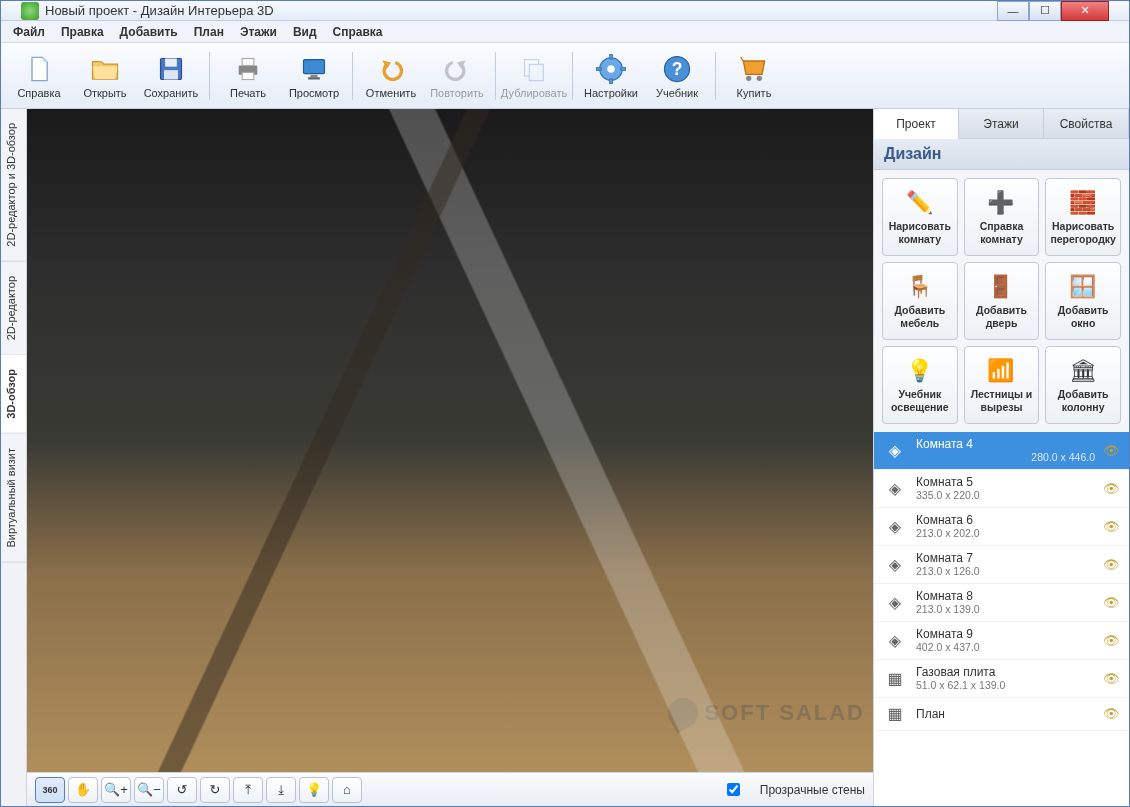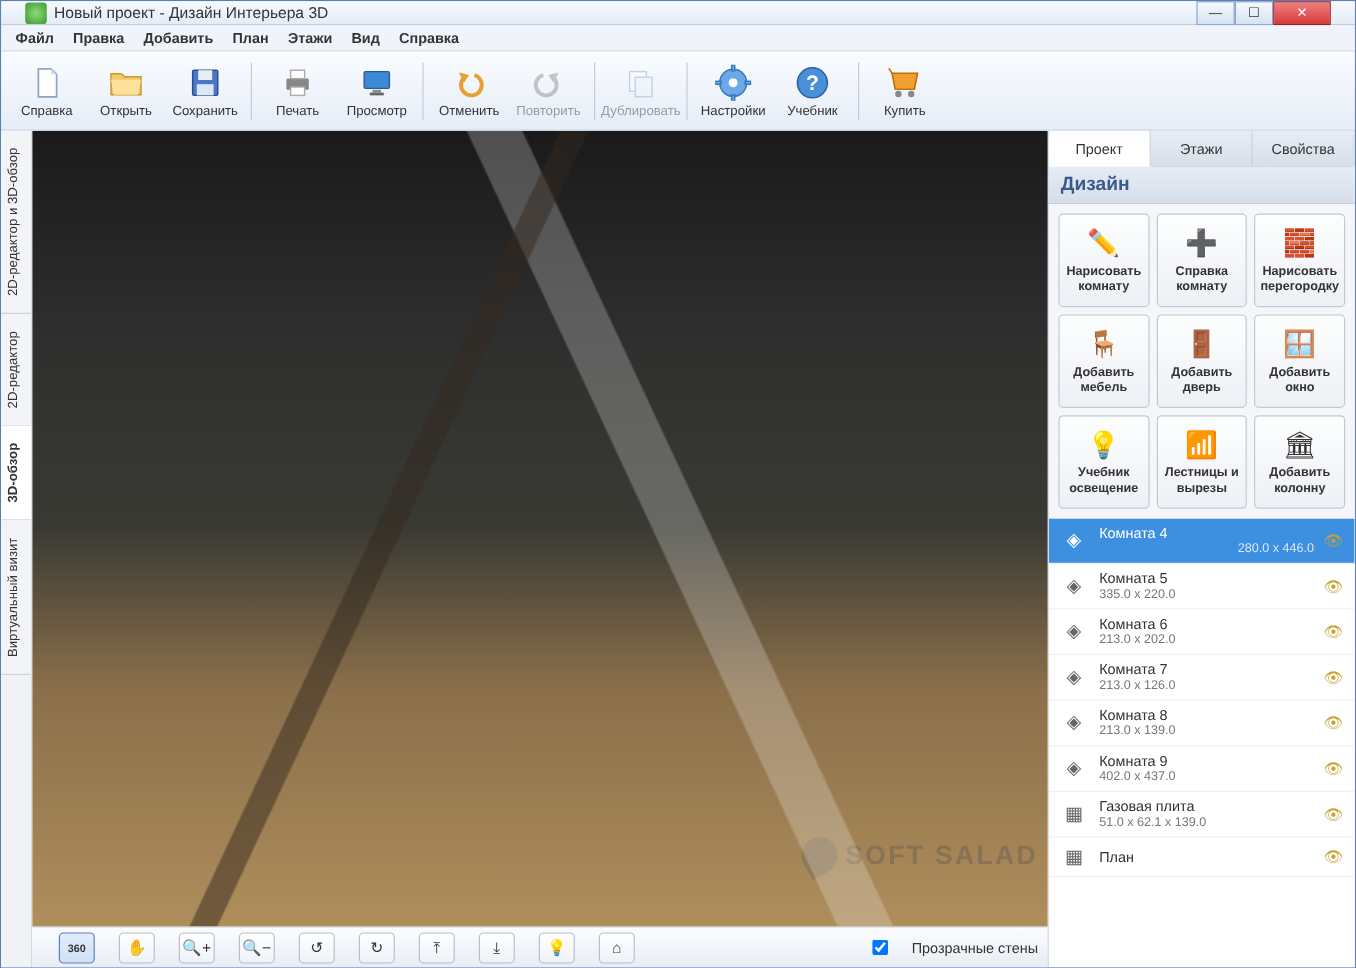--- a/index.html
+++ b/index.html
@@ -210,21 +210,21 @@
       </div>
 
     <div class="viewport">
       <div class="scene">
         <div class="watermark">
           <div class="leaf"></div>
           <span>SOFT SALAD</span>
         </div>
       </div>
       <div class="view-toolbar">
-        <div id="vt-buttons" style="display:flex; gap:20px;margin-left:14px;">
+        <div id="vt-buttons" style="display:flex; gap:3px;">
             <div class="vt-btn active">
               <span style="font-size:9px;font-weight:bold">360</span>
             </div>
             <div class="vt-btn">✋</div>
             <div class="vt-btn">🔍+</div>
             <div class="vt-btn">🔍−</div>
             <div class="vt-btn">↺</div>
             <div class="vt-btn">↻</div>
             <div class="vt-btn">⤒</div>
             <div class="vt-btn">⤓</div>

